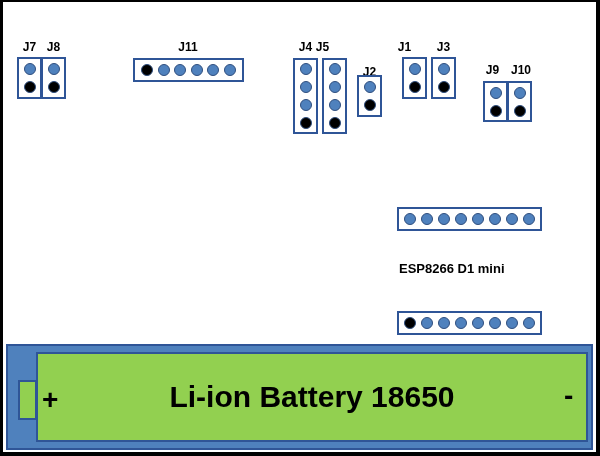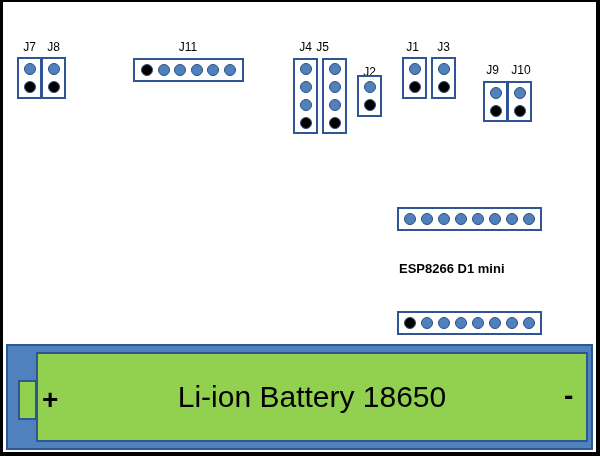--- a/index.html
+++ b/index.html
@@ -1,48 +1,48 @@
 <!DOCTYPE html>
 <html><head>
 <meta charset="utf-8">
 <style>
   html, body { margin:0; padding:0; }
   body { width:600px; height:456px; position:relative; background:#fff; overflow:hidden;
          font-family:"Liberation Sans", sans-serif; }
   .frame { position:absolute; left:0; top:0; width:600px; height:456px; box-sizing:border-box;
            border-top:2px solid #000; border-left:3px solid #000; border-right:4px solid #000; border-bottom:4px solid #000; }
-  .lbl { position:absolute; font-weight:normal; font-size:12px; color:#000; text-align:center; }
+  .lbl { position:absolute; font-weight:bold; font-size:12px; color:#000; text-align:center; }
   .box { position:absolute; box-sizing:border-box; border:2px solid #2f5597; background:#fff; }
   .pin { position:absolute; width:12px; height:12px; border-radius:50%; box-sizing:border-box;
          background:#4f81bd; border:1.5px solid #2f4e7e; }
   .pin.gnd { background:#000; border-color:#2f4e7e; }
   .esp-label { position:absolute; font-weight:bold; font-size:13px; color:#000; }
   .batt-outer { position:absolute; left:6px; top:344px; width:587px; height:106px; background:#4f81bd;
                 border:2px solid #2f5597; box-sizing:border-box; }
   .batt-inner { position:absolute; left:36px; top:352px; width:552px; height:90px; background:#92d050;
                 border:2px solid #2f5597; box-sizing:border-box; }
   .batt-nub { position:absolute; left:18px; top:380px; width:19px; height:40px; background:#92d050;
               border:2px solid #2f5597; box-sizing:border-box; }
   .batt-title { position:absolute; left:36px; width:552px; top:380px; text-align:center;
-                font-weight:normal; font-size:30px; color:#000; }
+                font-weight:bold; font-size:30px; color:#000; }
   .batt-plus { position:absolute; left:42px; top:384px; font-weight:bold; font-size:28px; color:#000; }
   .batt-minus { position:absolute; left:564px; top:380px; font-weight:bold; font-size:28px; color:#000; }
 </style>
 </head>
 <body>
 
 <div class="frame"></div>
 
 <div class="lbl" style="left:17px;top:40px;width:25px;">J7</div>
 <div class="lbl" style="left:41px;top:40px;width:25px;">J8</div>
 <div class="lbl" style="left:163px;top:40px;width:50px;">J11</div>
 <div class="lbl" style="left:293px;top:40px;width:25px;">J4</div>
 <div class="lbl" style="left:310px;top:40px;width:25px;">J5</div>
 <div class="lbl" style="left:357px;top:57px;width:25px;margin-top:8px;">J2</div>
-<div class="lbl" style="left:400px;top:40px;width:25px;">J1</div>
+<div class="lbl" style="left:392px;top:40px;width:25px;">J1</div>
 <div class="lbl" style="left:431px;top:40px;width:25px;">J3</div>
 <div class="lbl" style="left:480px;top:63px;width:25px;">J9</div>
 <div class="lbl" style="left:506px;top:63px;width:30px;">J10</div>
 
 <div class="box" style="left:17px;top:57px;width:25px;height:42px;">
     <div class="pin" style="left: 4.5px; top: 4px;"></div>
     <div class="pin gnd" style="left: 4.5px; top: 22px;"></div>
   </div>
 <div class="box" style="left:41px;top:57px;width:25px;height:42px;">
     <div class="pin" style="left: 4.5px; top: 4px;"></div>

